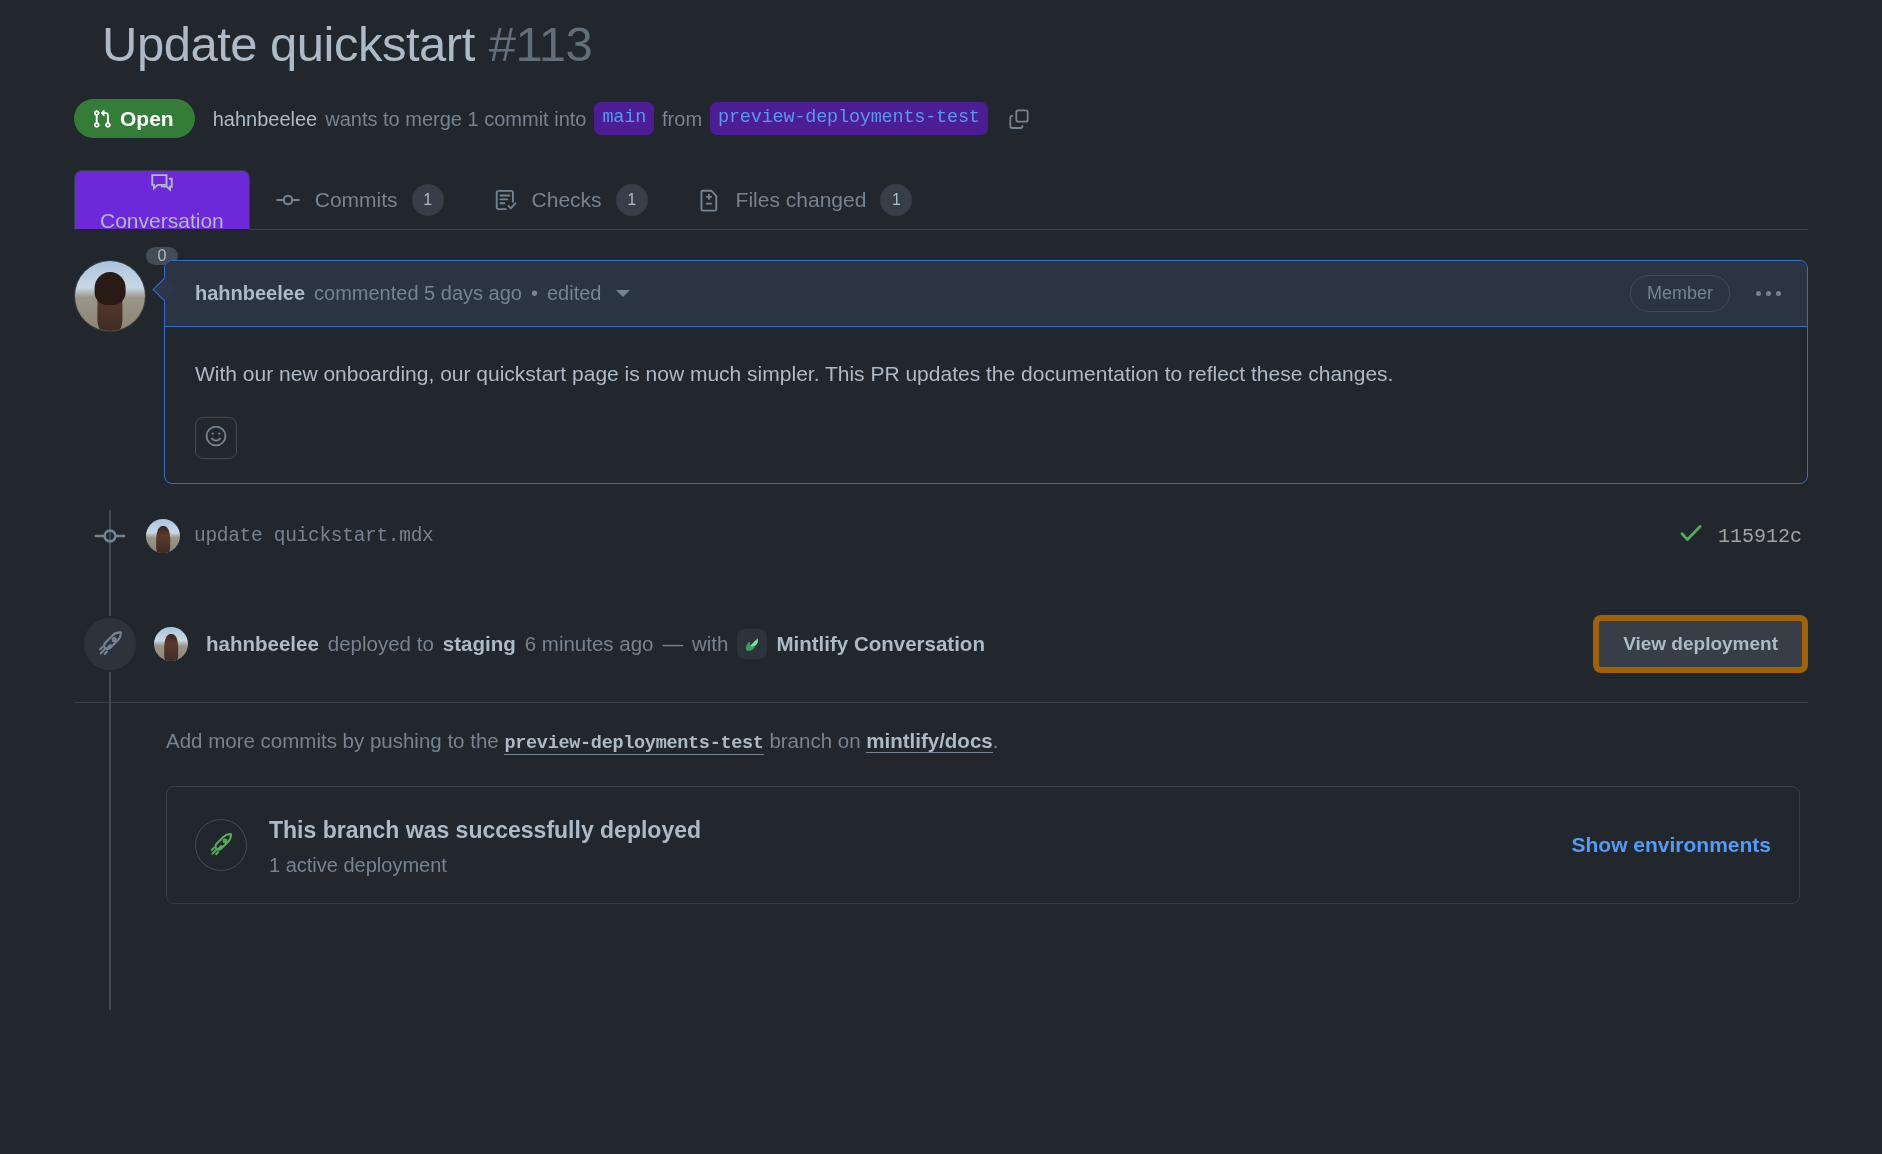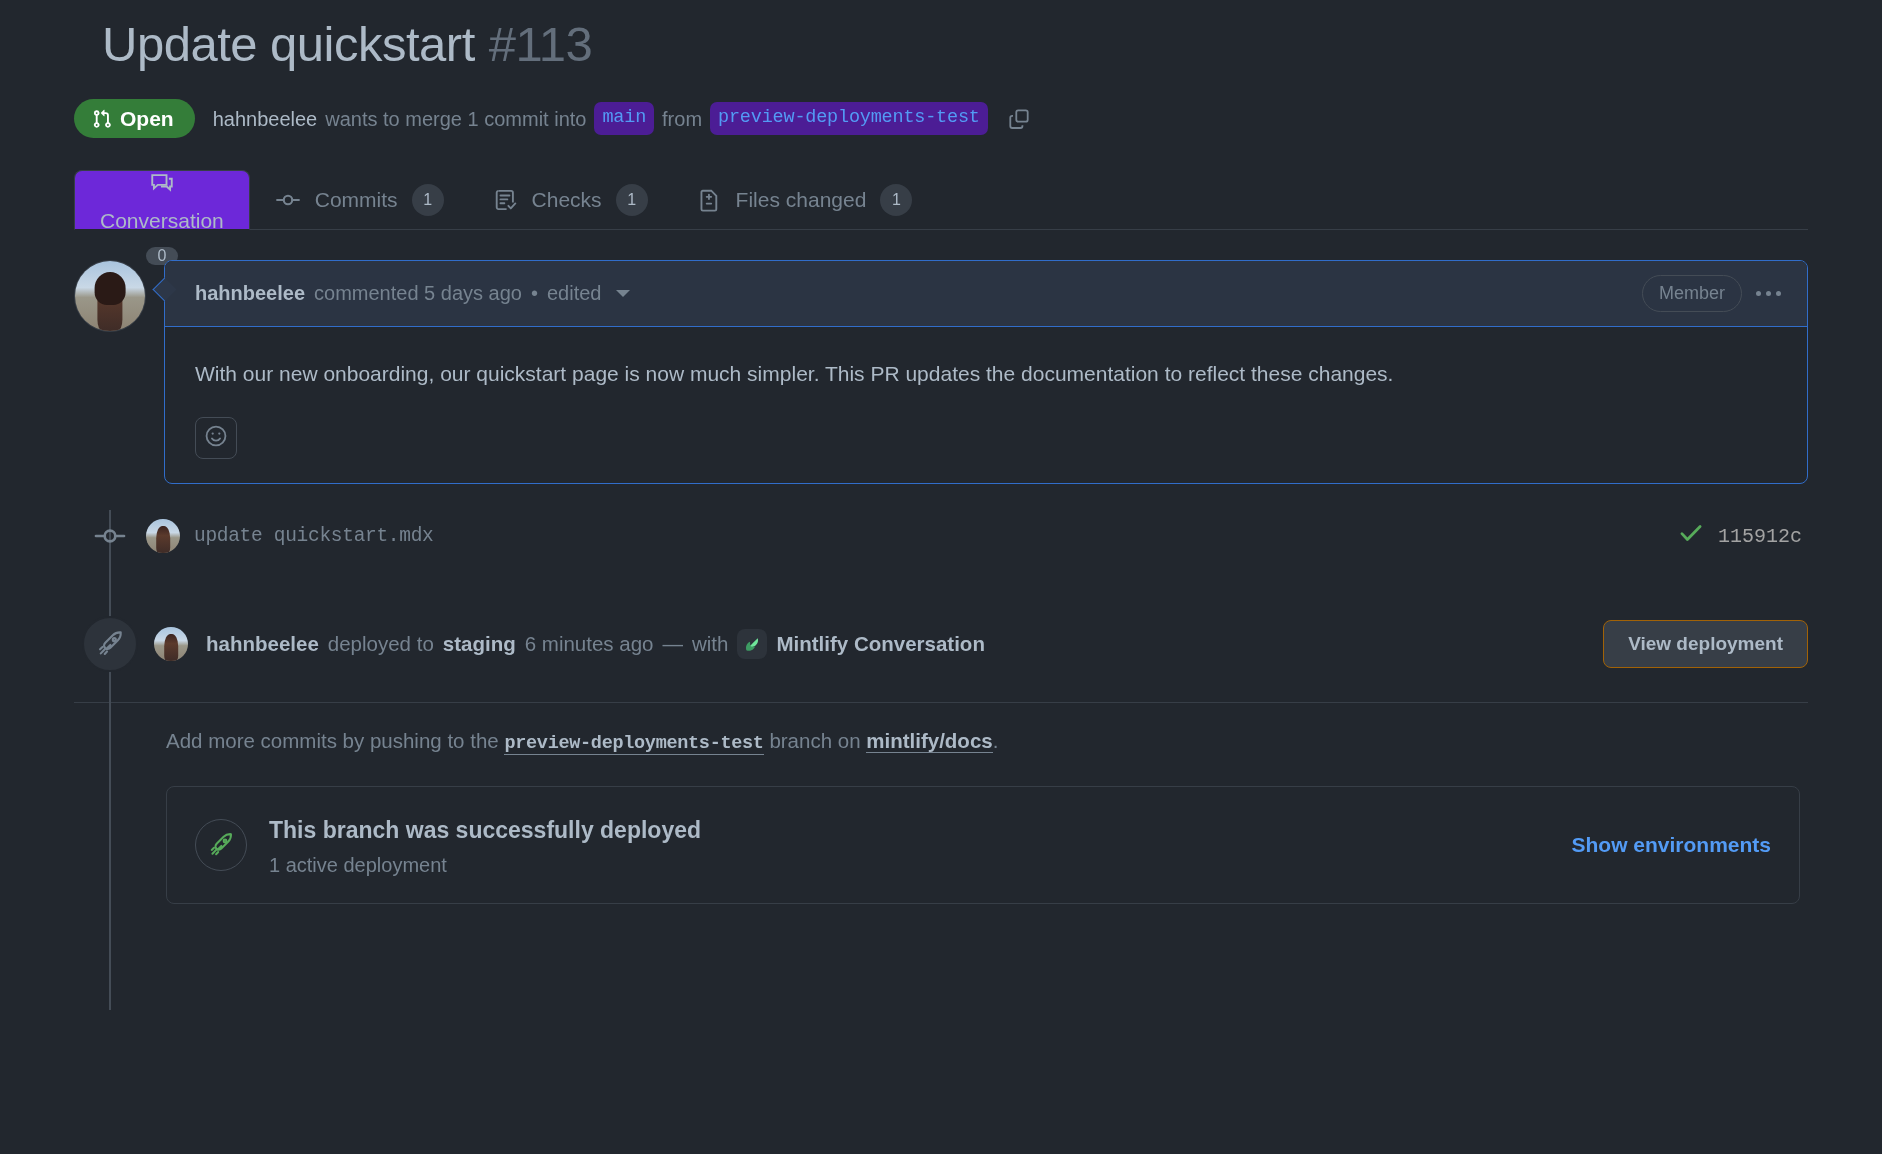--- a/index.html
+++ b/index.html
@@ -191,21 +191,21 @@
   .ch-left .author { color: #adbac7; font-weight: 600; }
   .caret-down {
     display: inline-block;
     width: 0; height: 0;
     border-left: 7px solid transparent;
     border-right: 7px solid transparent;
     border-top: 7px solid #768390;
     margin-left: 6px;
     cursor: pointer;
   }
-  .ch-right { display: flex; align-items: center; gap: 10px; }
+  .ch-right { display: flex; align-items: center; gap: 22px; }
   .member-badge {
     border: 1px solid #444c56;
     color: #768390;
     border-radius: 2em;
     padding: 5px 16px;
     font-size: 18px;
     line-height: 1.4;
   }
   .kebab {
     display: inline-flex; gap: 5px; align-items: center;
@@ -306,21 +306,21 @@
   .deploy-text b { color: #adbac7; font-weight: 600; }
   .mintlify-icon {
     width: 30px; height: 30px;
     border-radius: 8px;
     background: #2d333b;
     display: inline-flex; align-items: center; justify-content: center;
     flex: 0 0 30px;
   }
   .btn {
     background: #373e47;
-    border: 1px solid #a16207;
+    border: 6px solid #a16207;
     color: #adbac7;
     font-size: 19px;
     font-weight: 600;
     border-radius: 8px;
     padding: 12px 24px;
     cursor: pointer;
     font-family: "Liberation Sans", sans-serif;
     text-align: right;
   }
   .deploy-btn { margin-left: auto; }

